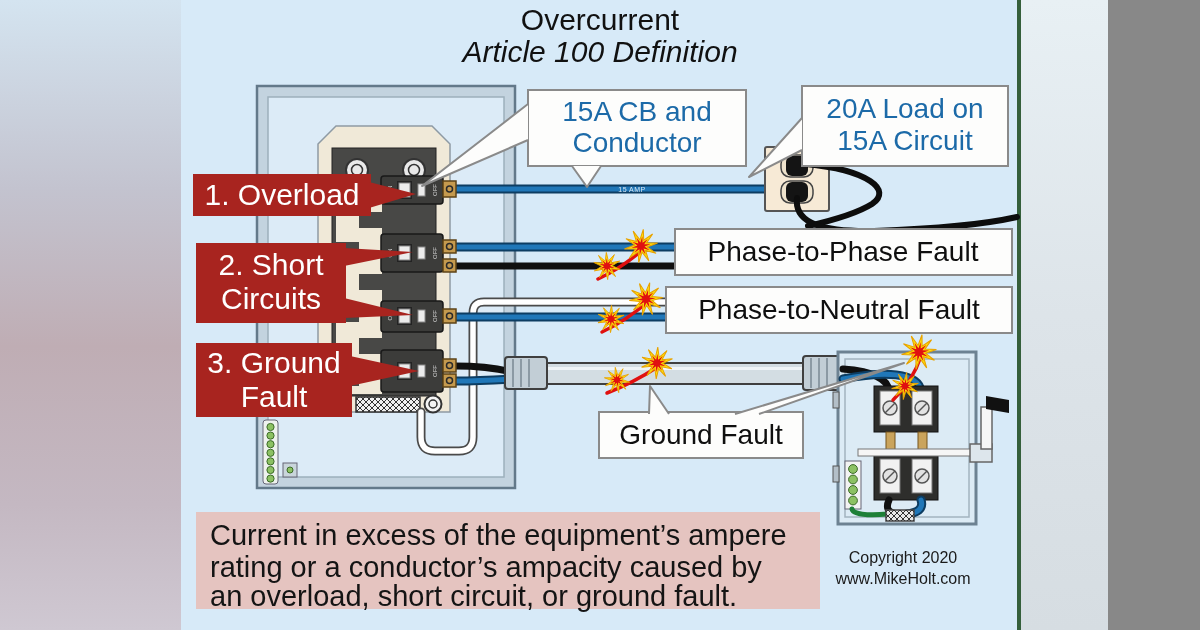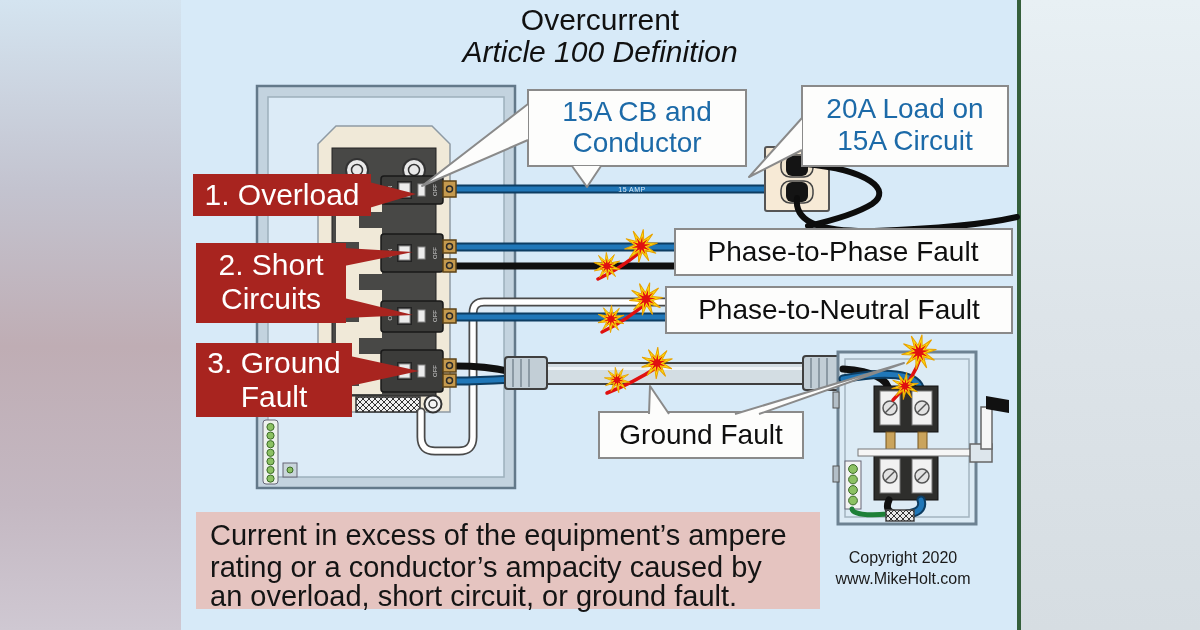--- a/index.html
+++ b/index.html
@@ -1,16 +1,16 @@
 <!DOCTYPE html>
 <html><head>
 <meta charset="utf-8">
 <style>
   html,body{margin:0;padding:0;background:#888;}
-  #card{position:relative;width:1200px;height:630px;overflow:hidden;}
+  #card{position:relative;width:1108px;height:630px;overflow:hidden;}
   svg{display:block;}
   text{font-family:"Liberation Sans", sans-serif;}
   .titleMain{font-size:30px;fill:#111;text-anchor:middle;}
   .titleSub{font-size:30px;fill:#111;text-anchor:middle;font-style:italic;}
   .bubble{fill:#FDFDFC;stroke:#8a8a8a;stroke-width:2;}
   .tail{fill:#FDFDFC;stroke:#8a8a8a;stroke-width:2;stroke-linejoin:round;}
   .calloutText{fill:#1C6AA8;font-size:28px;text-anchor:middle;}
   .faultText{fill:#0f0f0f;font-size:28px;text-anchor:middle;}
   .redBox{fill:#A8241F;}
   .redText{fill:#ffffff;font-size:30px;text-anchor:middle;}

